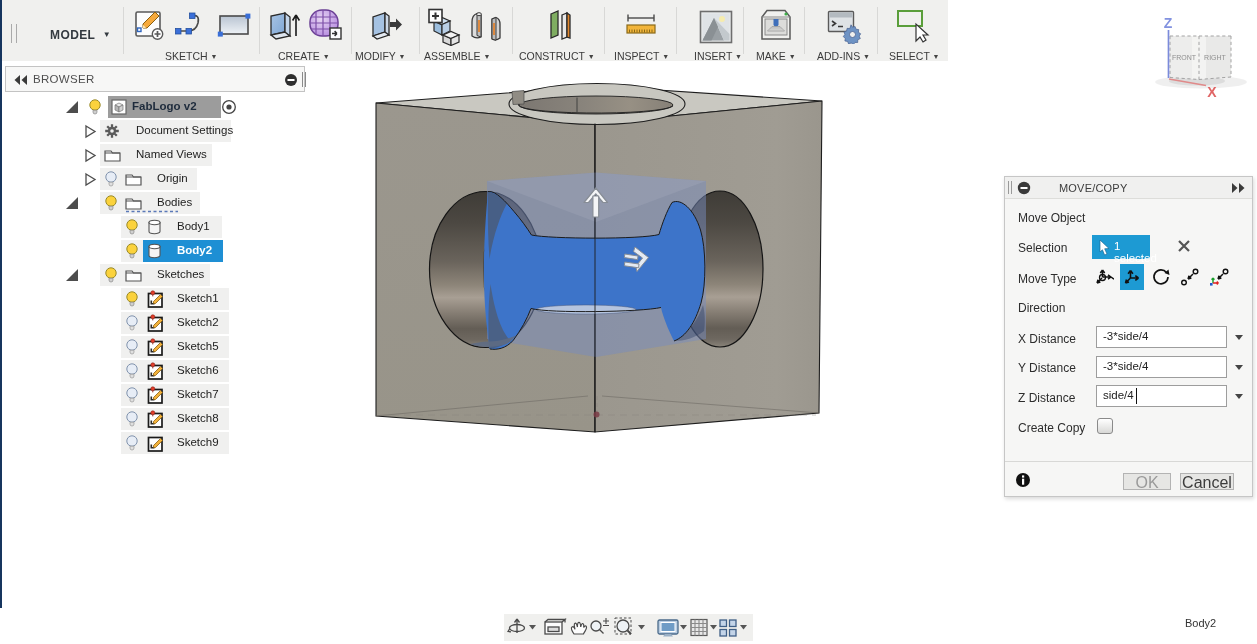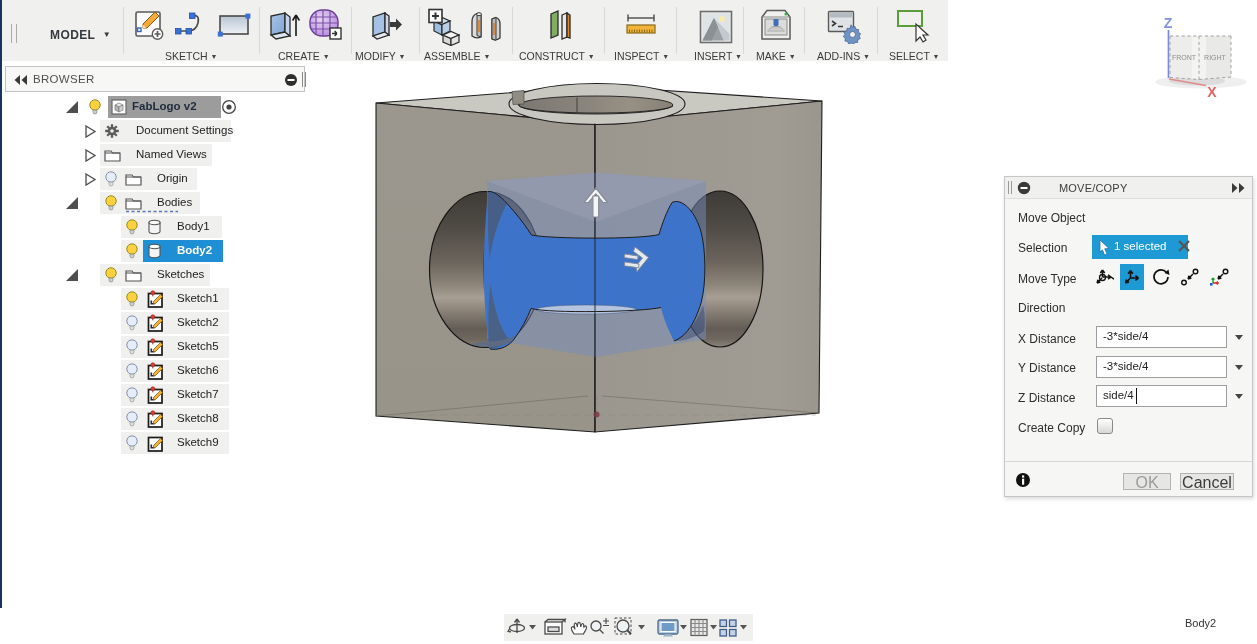--- a/index.html
+++ b/index.html
@@ -561,21 +561,21 @@
           <circle cx="7" cy="7" r="6.2" fill="#3a3a3a"></circle>
           <rect x="3.5" y="6" width="7" height="2" fill="#fff"></rect>
         </svg>
   <svg style="position:absolute;right:6px;top:5px" width="15" height="12">
           <polygon points="1,1 1,11 6.5,6" fill="#3a3a3a"></polygon>
           <polygon points="8,1 8,11 13.5,6" fill="#3a3a3a"></polygon>
         </svg>
  </div>
  <div class="dlab" style="top:34px">Move Object</div>
  <div class="dlab" style="top:64px">Selection</div>
- <div style="position:absolute;left:87px;top:58px;width:96px;height:24px;background:#1d9ad3">
+ <div style="position:absolute;left:87px;top:58px;width:58px;height:24px;background:#1d9ad3">
   <svg style="position:absolute;left:6px;top:4px" width="13" height="17">
           <path d="M2 1 L11 9.5 L6.7 9.8 L9 15 L6.6 16 L4.4 10.8 L2 13 Z" fill="#fff" stroke="#1d6a96" stroke-width=".7"></path>
         </svg>
   <span style="position:absolute;left:22px;top:5px;color:#fff;font-size:11.5px">1 selected</span>
  </div>
  <svg style="position:absolute;left:171px;top:61px" width="16" height="16">
         <path d="M3 3 L13 13 M13 3 L3 13" stroke="#555" stroke-width="2.2"></path>
       </svg>
  <div class="dlab" style="top:95px">Move Type</div>
  <div style="position:absolute;left:115px;top:87px;width:24px;height:26px;background:#1d9ad3"></div>

